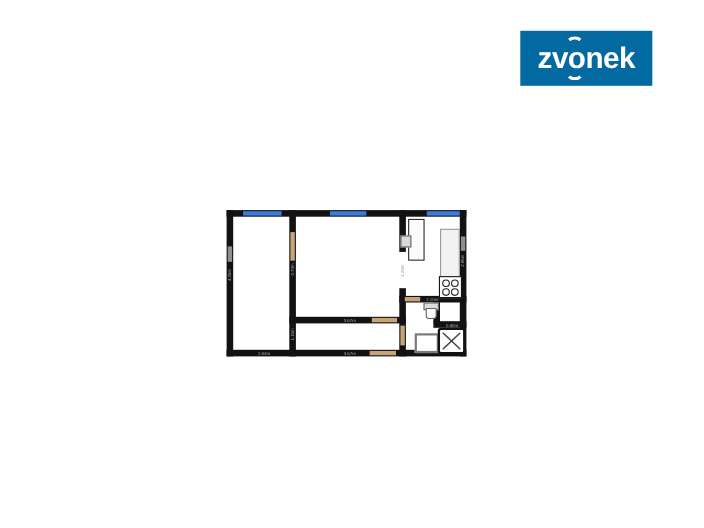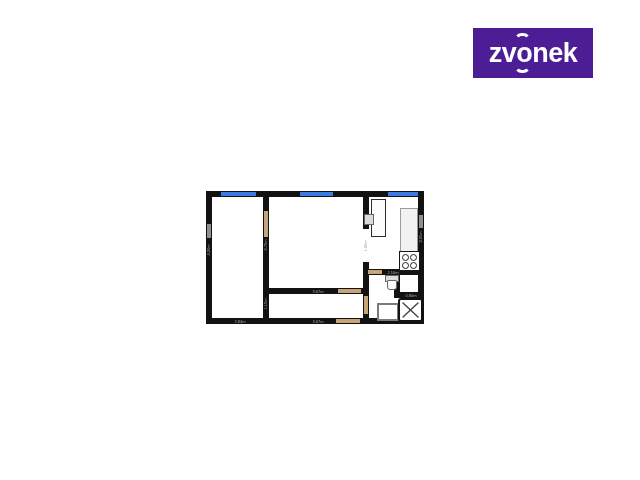--- a/index.html
+++ b/index.html
@@ -20,21 +20,21 @@
   .counter{border:1px solid #9a9a9a;background:#f2f2f2;}
   .stove{border:1px solid #161616;background:#ffffff;}
   .burner{position:absolute;width:5px;height:5px;border:1px solid #222;border-radius:50%;background:#fff;}
   .toilet-tank{border:1px solid #666;background:#dcdcdc;}
   .toilet-bowl{border:1px solid #666;background:#fafafa;border-radius:1px 1px 3px 3px;}
   .washer{border:2px solid #7a7a7a;background:#ffffff;}
   .shower{border:2px solid #121212;background:#ffffff;border-radius:3px;}
   .wallbox{border:1px solid #666;background:#d9d9d9;}
 
   
-  .logo{position:absolute;left:473px;top:28px;width:120px;height:50px;background:#4c1d95;
+  .logo{position:absolute;left:473px;top:28px;width:120px;height:50px;background:#0369a1;
         display:flex;align-items:center;justify-content:center;z-index:5;}
   .logo-text{color:#ffffff;font-weight:bold;font-size:27px;letter-spacing:-0.5px;line-height:1;}
   .arc{position:absolute;width:17px;height:8px;border:3px solid #ffffff;box-sizing:border-box;}
   .arc-top{left:41px;top:5px;border-bottom:none;border-left-color:transparent;border-right-color:transparent;
            border-radius:9px 9px 0 0;}
   .arc-bottom{left:41px;bottom:5px;border-top:none;border-left-color:transparent;border-right-color:transparent;
               border-radius:0 0 9px 9px;}
 </style>
 </head>
 <body>

